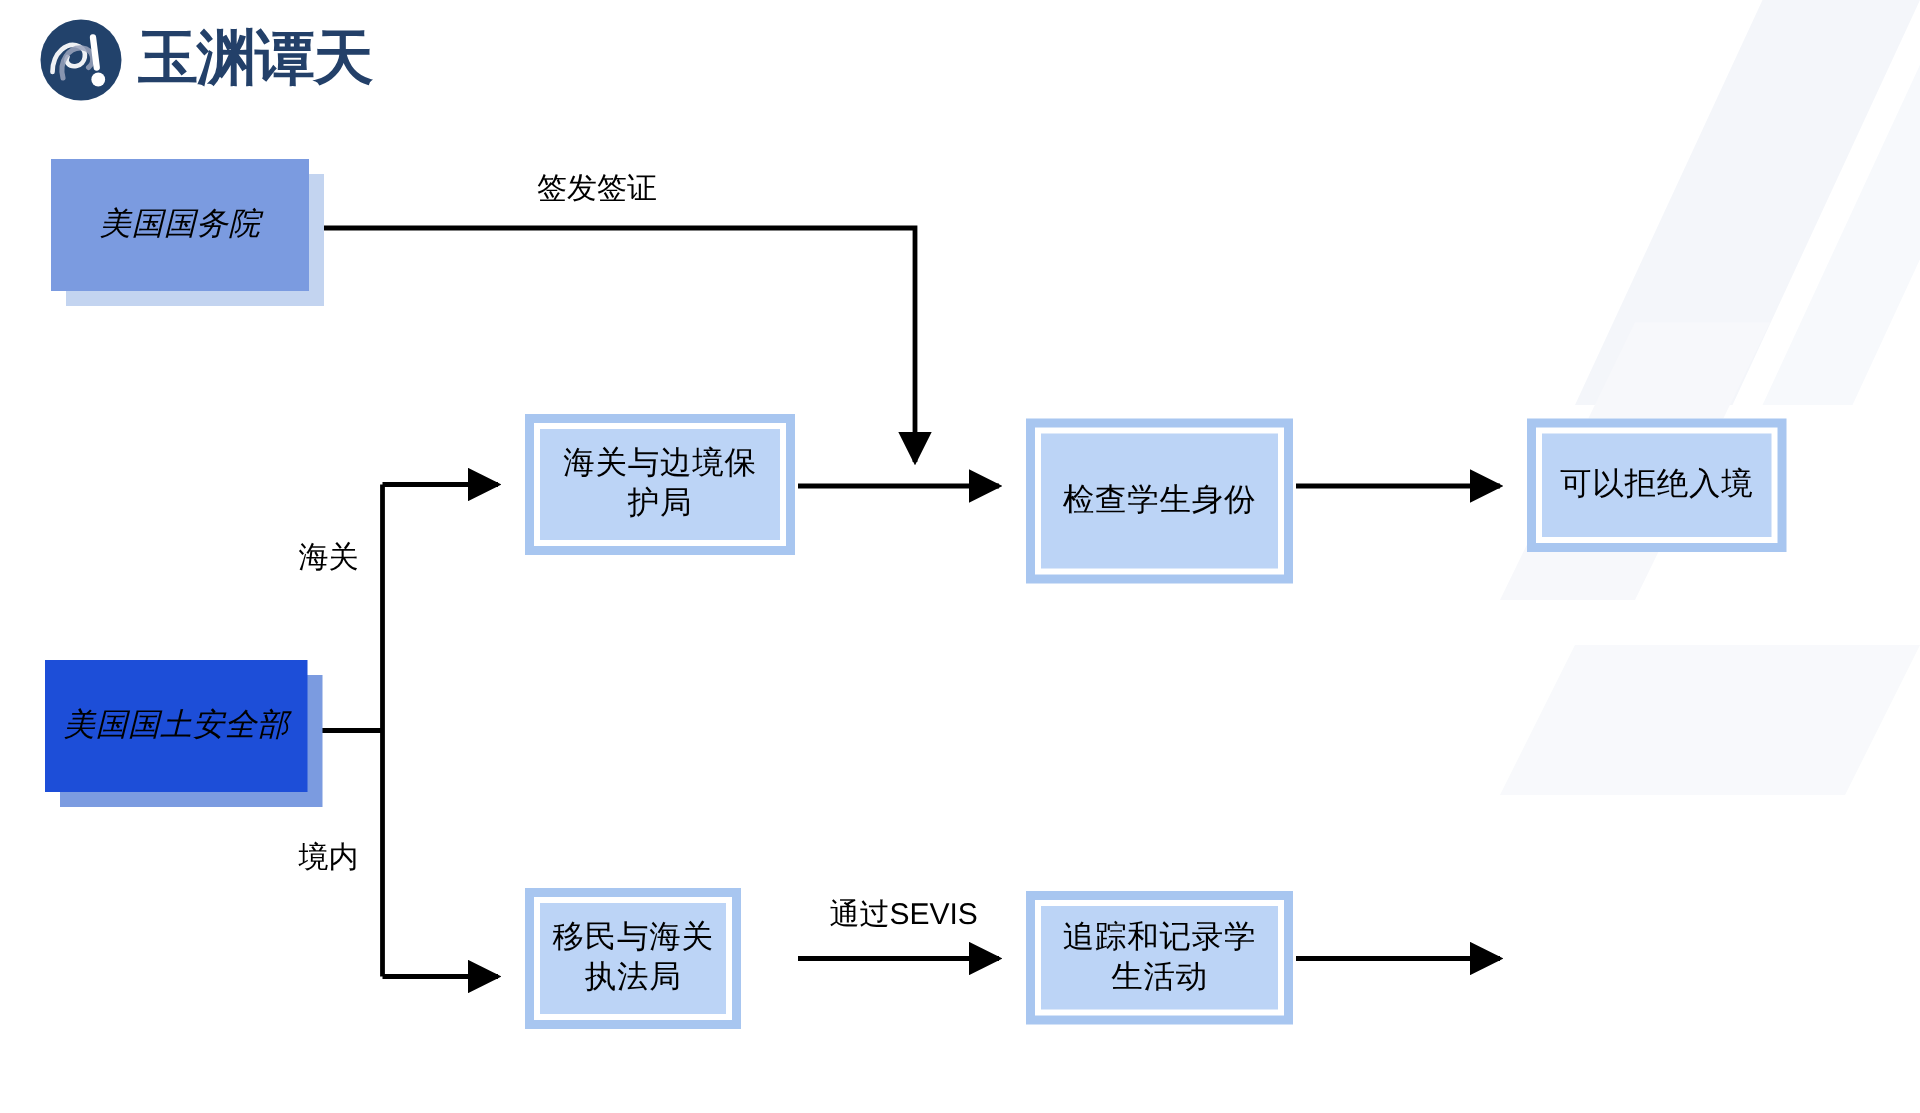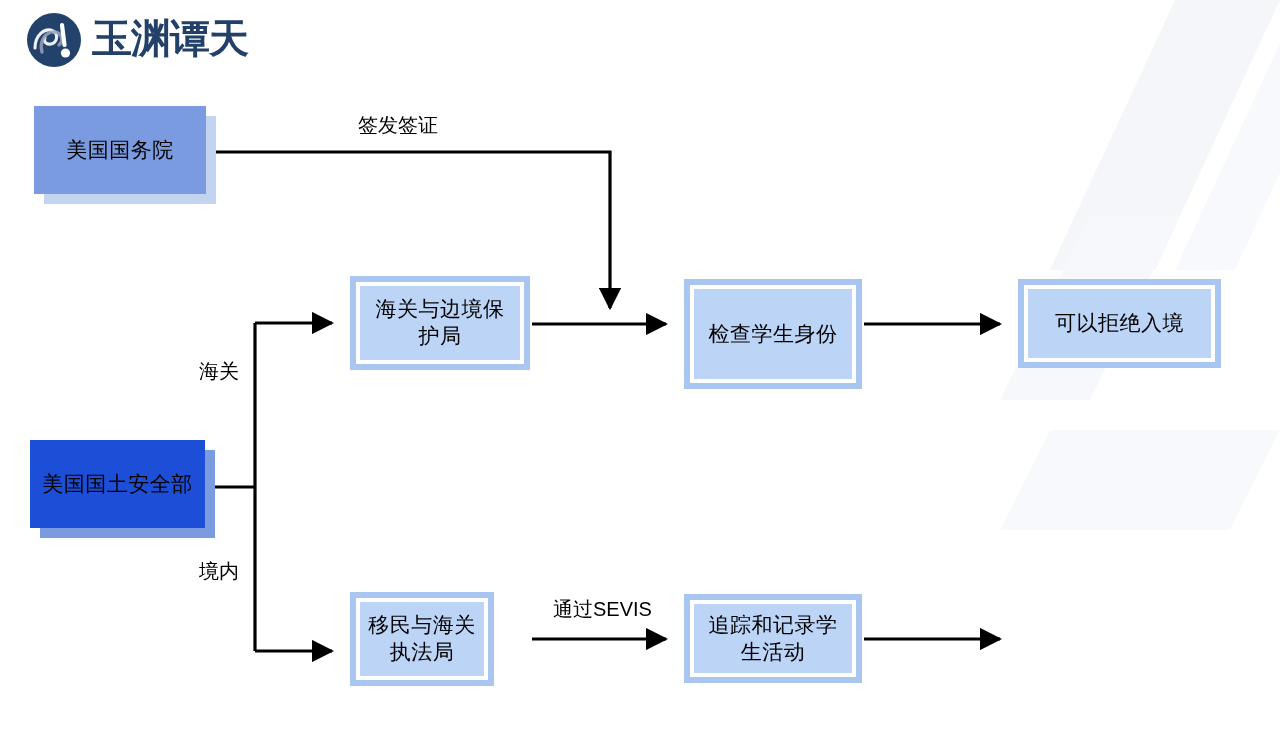--- a/index.html
+++ b/index.html
@@ -27,21 +27,21 @@
   .node .cap{
     color:#000000;font-size:21px;line-height:1.28;
     font-family:"Liberation Sans","DejaVu Sans",sans-serif;
     letter-spacing:.5px;padding:0 6px;
   }
 
   
   .node.solid{}
   .node.solid .shadow{position:absolute;z-index:-1;}
   .node.solid .face{position:absolute;left:0;top:0;right:0;bottom:0;
-      display:flex;align-items:center;justify-content:center;}
+      display:flex;align-items:center;justify-content:center;font-style:italic;}
 
   
   .node.outlined{
       border:6px solid #a8c6f0;
       background:#ffffff;
       padding:4px;
   }
   .node.outlined .face{
       width:100%;height:100%;
       background:#bcd4f6;
@@ -140,20 +140,20 @@
       <span class="cap">检查学生身份</span>
     </div>
   </div>
 
   <div class="node outlined" style="left:684px;top:594px;width:178px;height:89px;">
     <div class="face">
       <span class="cap">追踪和记录学生活动</span>
     </div>
   </div>
 
-  <div class="node outlined" style="left:1018px;top:279px;width:203px;height:89px;">
+  <div class="node outlined" style="left:1018px;top:279px;width:173px;height:89px;">
     <div class="face">
       <span class="cap">可以拒绝入境</span>
     </div>
   </div>
 
 
 </div>
 
 </body></html>

